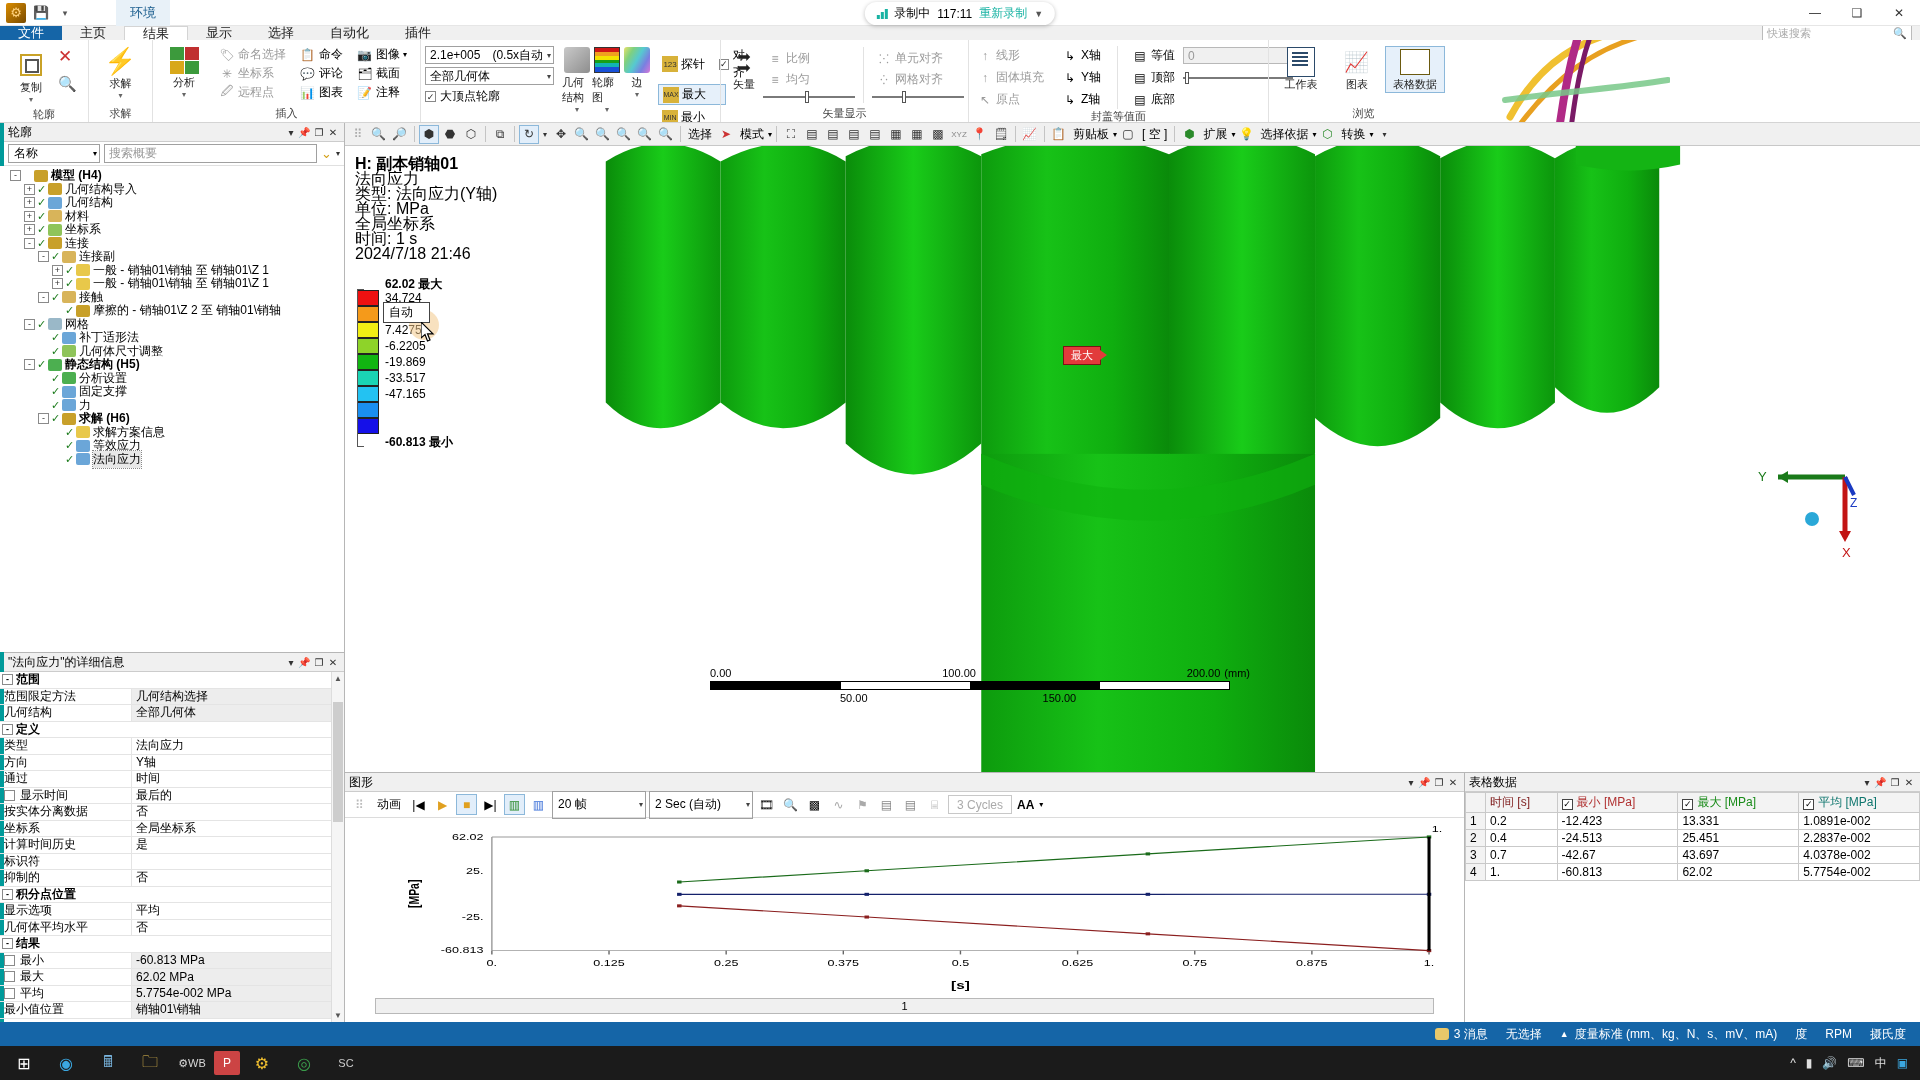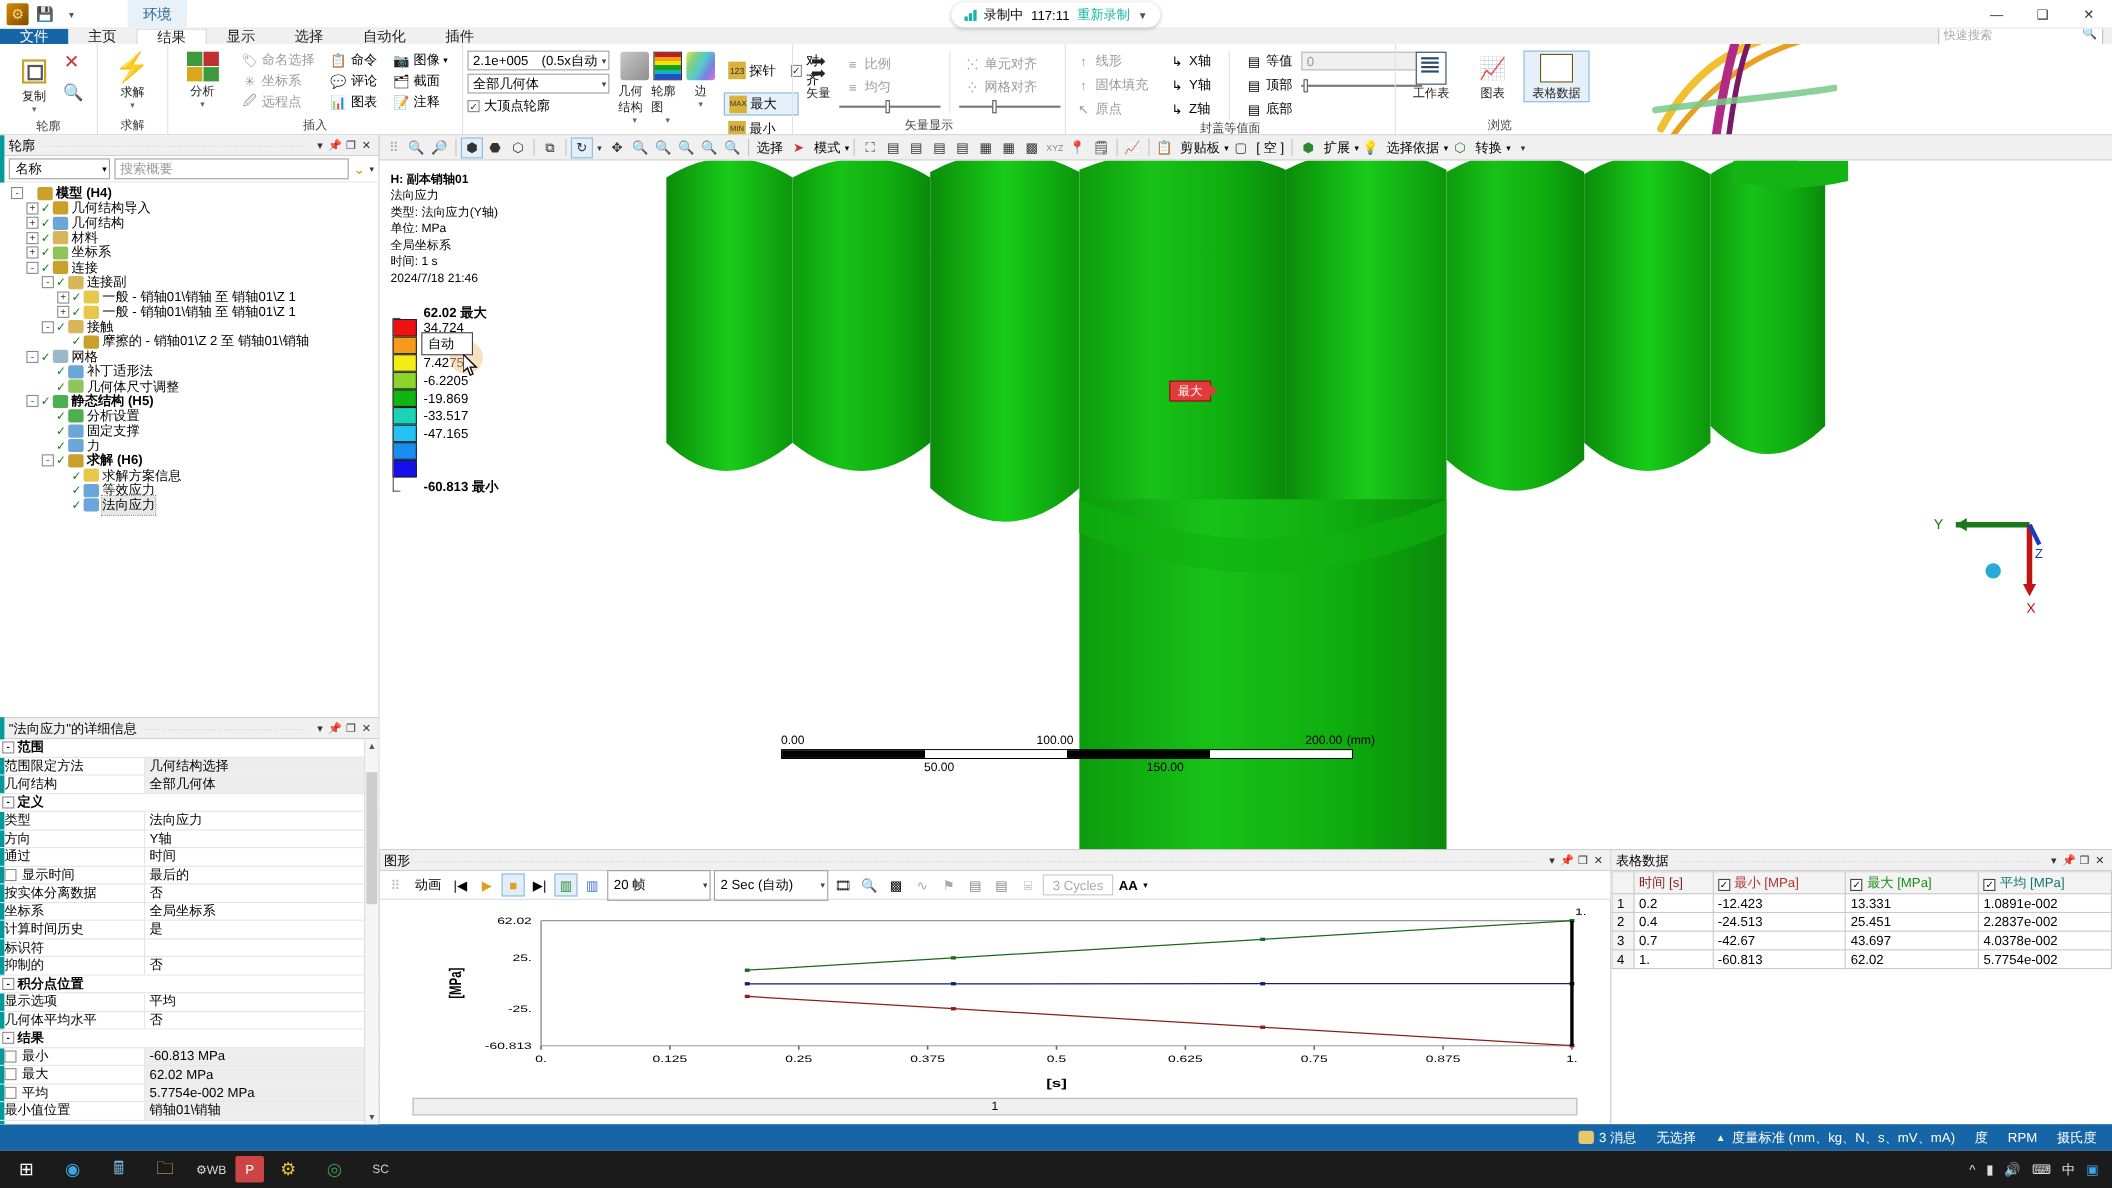--- a/index.html
+++ b/index.html
@@ -117,21 +117,21 @@
 
   
   .centercol { flex:1; display:flex; flex-direction:column; min-width:0;}
   .vptoolbar { height:23px; background:#f0f0f0; border-bottom:1px solid #c8c8c8; display:flex; align-items:center; gap:1px; padding:0 3px; font-size:12px; overflow:hidden;}
   .tbtn { width:20px;height:19px;display:flex;align-items:center;justify-content:center; font-size:12px; color:#333;}
   .tbtn.on { border:1px solid #8cb8da; background:#e2eefa;}
   .tsep { width:1px;height:16px;background:#c4c4c4;margin:0 3px;}
   .tlabel{padding:0 3px;}
 
   .viewport { flex:1; position:relative; background:#fff; overflow:hidden;}
-  .vp-header { position:absolute; left:10px; top:10px; font-size:11px; line-height:15px; color:#000;}
+  .vp-header { position:absolute; left:10px; top:10px; font-size:16px; line-height:15px; color:#000;}
   .vp-header .h1 { font-weight:bold; }
   .legend { position:absolute; left:12px; top:130px; width:160px; font-size:12px;}
   .lgrow { display:flex; align-items:center; height:16px;}
   .lgsw { width:22px; height:16px; border:1px solid #222; flex:none; margin-right:6px;}
   .lgtop,.lgbot { font-weight:bold; margin-left:28px; height:14px;}
   .lgbracket { position:absolute; left:0; top:13px; bottom:1px; width:7px; border:1px solid #555; border-right:none;}
   .autobox { position:absolute; left:26px; top:26px; border:1px solid #444; background:#fff; padding:1px 16px 1px 5px; font-size:12px; z-index:5;}
   .maxtag { position:absolute; background:#e23b3b; border:1px solid #7b1414; color:#fff; font-size:11px; padding:1px 7px; }
   .maxtag:after{content:"";position:absolute;right:-7px;top:3px;border-left:7px solid #e23b3b;border-top:5px solid transparent;border-bottom:5px solid transparent;}
   .scalebar { position:absolute; font-size:11px; color:#000;}
@@ -197,21 +197,21 @@
 
   <div class="ribbon-tabs">
     <div class="rtab file">文件</div>
     <div class="rtab">主页</div>
     <div class="rtab active">结果</div>
     <div class="rtab">显示</div>
     <div class="rtab">选择</div>
     <div class="rtab">自动化</div>
     <div class="rtab">插件</div>
     <div style="flex:1"></div>
-    <div style="width:150px;border:1px solid #bbb;background:#fff;height:20px;align-self:center;margin-right:8px;display:flex;align-items:flex-start;padding:0 4px;color:#aaa;font-size:11px" title="快速搜索">
+    <div style="width:150px;border:1px solid #bbb;background:#fff;height:20px;align-self:center;margin-right:8px;display:flex;align-items:center;padding:0 4px;color:#aaa;font-size:11px" title="快速搜索">
       <span style="flex:1">快速搜索</span>
       <span>🔍</span>
     </div>
   </div>
 
   <div class="ribbon">
 
     <div class="rgroup" style="width:88px">
       <div class="rrow" style="padding-top:4px">
         <div class="bigbtn">

